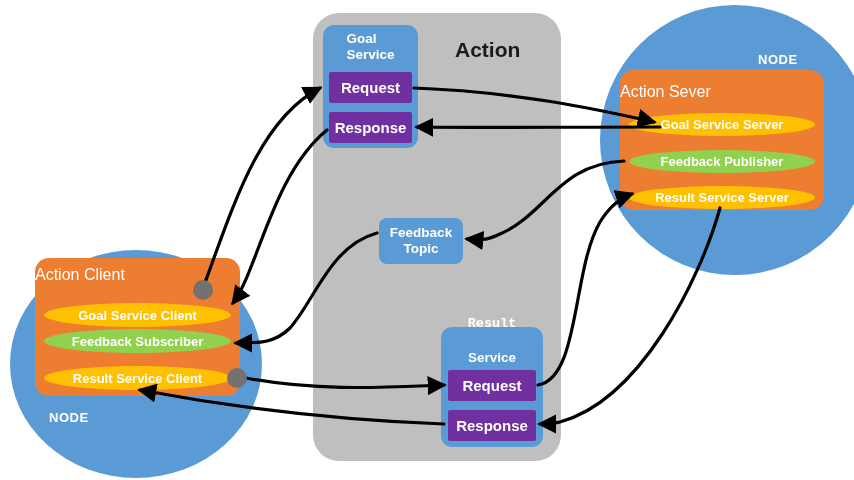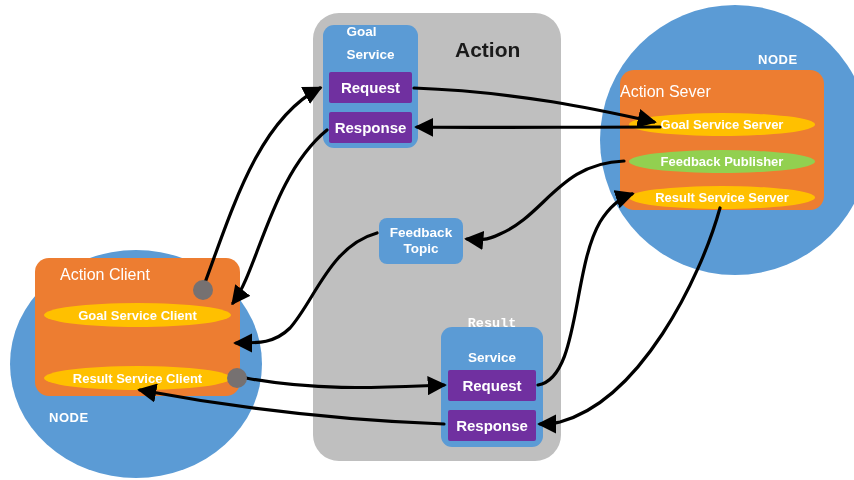--- a/index.html
+++ b/index.html
@@ -153,40 +153,41 @@
 <body>
 
 <div id="stage">
 
   <div class="action-container" style="left:313px; top:13px; width:248px; height:448px;"></div>
   <div class="action-title" style="left:455px; top:38px;">Action</div>
 
   <div class="node-circle" style="left:10px; top:250px; width:252px; height:228px;"></div>
 
   <div class="actor-box" style="left:35px; top:258px; width:205px; height:138px;"></div>
-  <div class="actor-title" style="left:35px; top:266px; width:205px;padding-left:25px;">Action Client</div>
+  <div class="actor-title" style="left:35px; top:266px; width:205px;">Action Client</div>
 
   <div class="pill yellow" style="left:44px; top:303px; width:187px; height:24px;">Goal Service Client</div>
+  <div class="pill green" style="left:44px; top:329px; width:187px; height:24px;">Feedback Subscriber</div>
   <div class="pill yellow" style="left:44px; top:366px; width:187px; height:24px;">Result Service Client</div>
 
   <div class="node-label" style="left:49px; top:410px;">NODE</div>
 
   <div class="node-circle" style="left:600px; top:5px; width:270px; height:270px;"></div>
 
   <div class="actor-box" style="left:620px; top:70px; width:204px; height:140px;"></div>
   <div class="actor-title" style="left:620px; top:83px; width:204px;">Action Sever</div>
 
   <div class="pill green" style="left:629px; top:150px; width:186px; height:23px;">Feedback Publisher</div>
   <div class="pill yellow" style="left:629px; top:113px; width:186px; height:23px;">Goal Service Server</div>
   <div class="pill yellow" style="left:629px; top:186px; width:186px; height:23px;">Result Service Server</div>
 
   <div class="node-label" style="left:758px; top:52px;">NODE</div>
 
   <div class="svc-box" style="left:323px; top:25px; width:95px; height:123px;"></div>
-  <div class="svc-title" style="left:323px; top:24px; width:77px;">Goal</div>
+  <div class="svc-title" style="left:323px; top:31px; width:77px;">Goal</div>
   <div class="svc-title" style="left:323px; top:47px; width:95px;">Service</div>
   <div class="msg-box" style="left:329px; top:72px; width:83px; height:31px;">Request</div>
   <div class="msg-box" style="left:329px; top:112px; width:83px; height:31px;">Response</div>
 
   <div class="topic-box" style="left:379px; top:218px; width:84px; height:46px;">
     <span>Feedback</span>
     <span>Topic</span>
   </div>
 
   <div class="svc-box" style="left:441px; top:327px; width:102px; height:120px;"></div>

